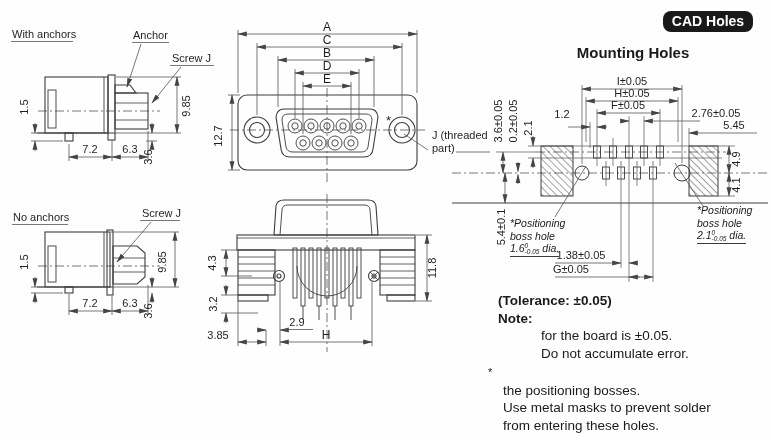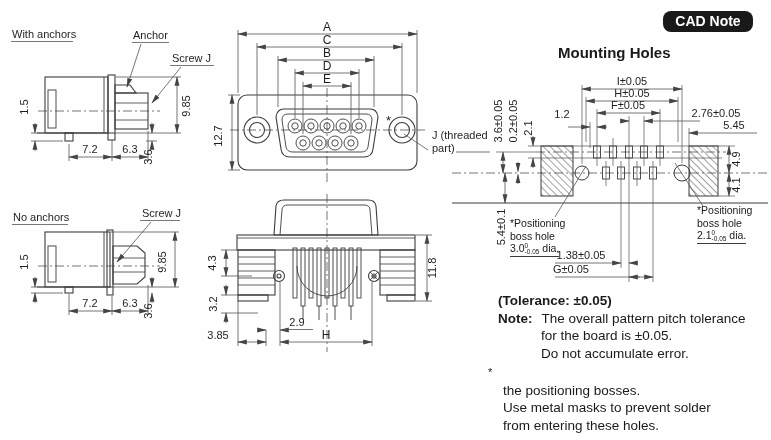--- a/index.html
+++ b/index.html
@@ -8,23 +8,23 @@
   #drawing{position:absolute;left:0;top:0;}
   svg text{font-family:"Liberation Sans",sans-serif;fill:#1f1f1f;}
   .dimtxt{font-size:11px;}
   .lettxt{font-size:12px;}
   .lbltxt{font-size:11px;}
   .star{font-size:13px;}
   
   .badge{position:absolute;left:663px;top:11px;width:90px;height:21px;background:#191919;
          color:#fff;border-radius:8px;font-weight:bold;font-size:14px;text-align:center;
          line-height:21px;}
-  .mh-title{position:absolute;left:558px;top:44px;width:150px;text-align:left;
+  .mh-title{position:absolute;left:558px;top:44px;width:150px;text-align:center;
             font-weight:bold;font-size:15px;}
-  .boss{position:absolute;font-size:10.5px;line-height:12.5px;}
+  .boss{position:absolute;font-size:10.5px;line-height:12.5px;font-style:italic;}
   .boss .dia-line{border-bottom:1px solid #3a3a3a;display:inline-block;padding-bottom:1px;}
   .tol{display:inline-block;vertical-align:-2px;line-height:6px;font-size:6.5px;text-align:left;}
   .tol span{display:block;}
   .notes{position:absolute;left:486px;top:292px;width:292px;font-size:13.5px;line-height:17.5px;}
   .notes .r1{margin-left:12px;font-weight:bold;}
   .notes .row{display:flex;}
   .notes .note-lab{margin-left:12px;font-weight:bold;margin-right:9px;white-space:nowrap;}
   .notes .ind1{margin-left:55px;}
   .notes .star-lab{margin-left:2px;width:15px;font-size:11px;padding-top:2px;}
   .notes .ind2{margin-left:17px;}
@@ -372,47 +372,46 @@
       <text class="dimtxt" text-anchor="middle" transform="rotate(-90 532 128)" x="532" y="128">2.1</text>
       <text class="dimtxt" text-anchor="middle" transform="rotate(-90 505 227)" x="505" y="227">5.4±0.1</text>
       <text class="dimtxt" text-anchor="middle" transform="rotate(-90 740 159)" x="740" y="159">4.9</text>
       <text class="dimtxt" text-anchor="middle" transform="rotate(-90 740 185)" x="740" y="185">4.1</text>
       <text class="dimtxt" text-anchor="middle" x="581" y="259">1.38±0.05</text>
       <text class="dimtxt" text-anchor="middle" x="571" y="273">G±0.05</text>
     </g>
   </g>
 </svg>
 
-<div class="badge">CAD Note</div>
+<div class="badge">CAD Holes</div>
 
 <div class="mh-title">Mounting Holes</div>
 
 <div class="boss" style="left:510px;top:217px;">
   <div>*Positioning</div>
   <div>boss hole</div>
   <div class="dia-line">
-    <span>3.0</span><span class="tol"><span>0</span><span>-0.05</span></span>
+    <span>1.6</span><span class="tol"><span>0</span><span>-0.05</span></span>
     <span>dia.</span>
   </div>
 </div>
 
 <div class="boss" style="left:697px;top:204px;">
   <div>*Positioning</div>
   <div>boss hole</div>
   <div class="dia-line">
     <span>2.1</span><span class="tol"><span>0</span><span>-0.05</span></span>
     <span>dia.</span>
   </div>
 </div>
 
 <div class="notes">
   <div class="r1">(Tolerance: ±0.05)</div>
   <div class="row">
     <span class="note-lab">Note:</span>
-    <span>The overall pattern pitch tolerance</span>
   </div>
   <div class="ind1">for the board is ±0.05.</div>
   <div class="ind1">Do not accumulate error.</div>
   <div class="row">
     <span class="star-lab">*</span>
   </div>
   <div class="ind2">the positioning bosses.</div>
   <div class="ind2">Use metal masks to prevent solder</div>
   <div class="ind2">from entering these holes.</div>
 </div>

